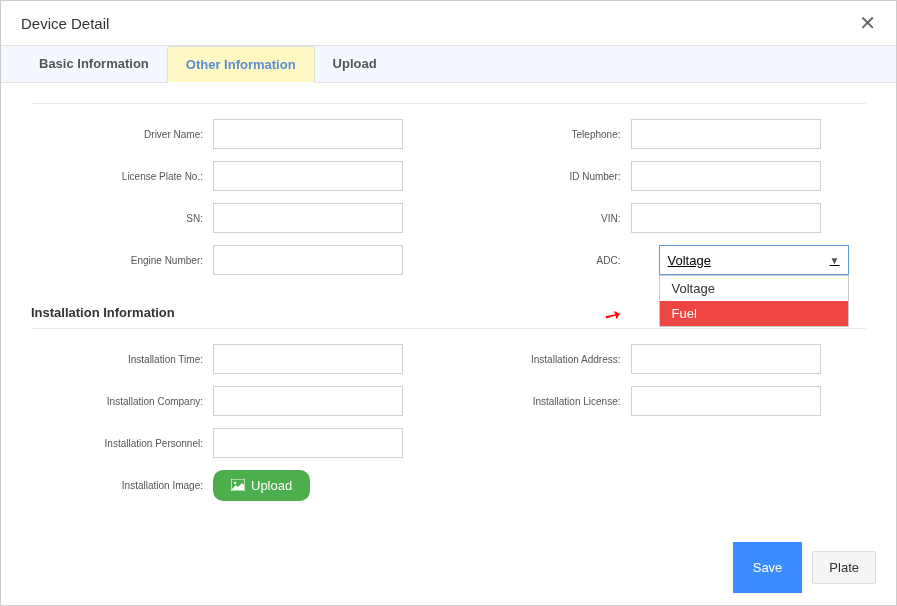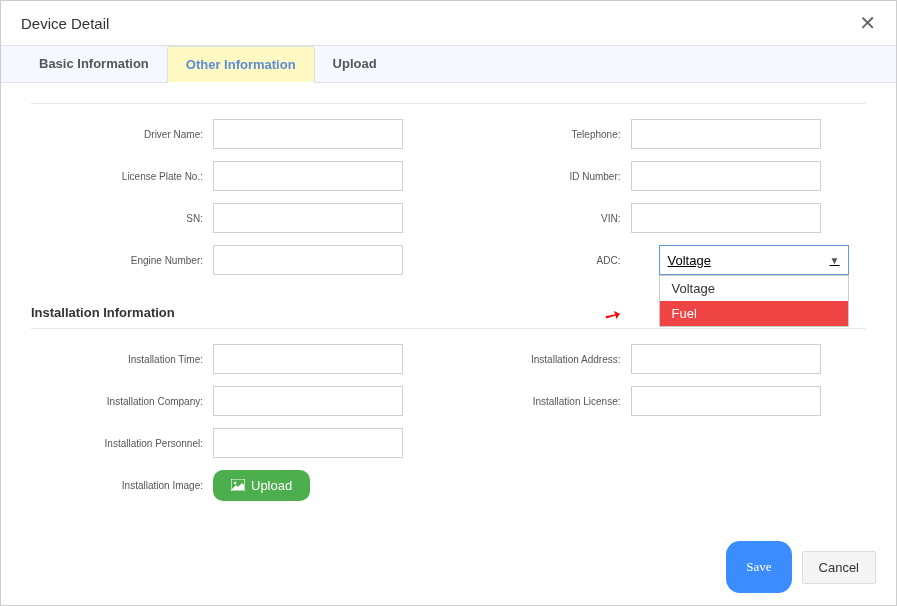--- a/index.html
+++ b/index.html
@@ -164,22 +164,21 @@
       padding: 12px 20px;
       gap: 10px;
     }
     .btn-save {
       background: #3b8cff;
       color: #fff;
       border: none;
       padding: 18px 20px;
       cursor: pointer;
       font-size: 13px;
-      border-radius: 14px;
-      font-family: Liberation Serif, serif;
+      border-radius: 0;
     }
     .btn-cancel {
       background: #f5f5f5;
       color: #333;
       border: 1px solid #ddd;
       padding: 8px 16px;
       cursor: pointer;
       font-size: 13px;
       border-radius: 2px;
     }
@@ -301,15 +300,15 @@
         <div class="form-row">
           <div class="form-label">Installation License:</div>
           <input class="form-input" value="" style="">
         </div>
       </div>
     </div>
   </div>
 
   <div class="footer">
     <button class="btn-save">Save</button>
-    <button class="btn-cancel">Cancel</button>
+    <button class="btn-cancel">Plate</button>
   </div>
 </div>
 
 </body></html>

